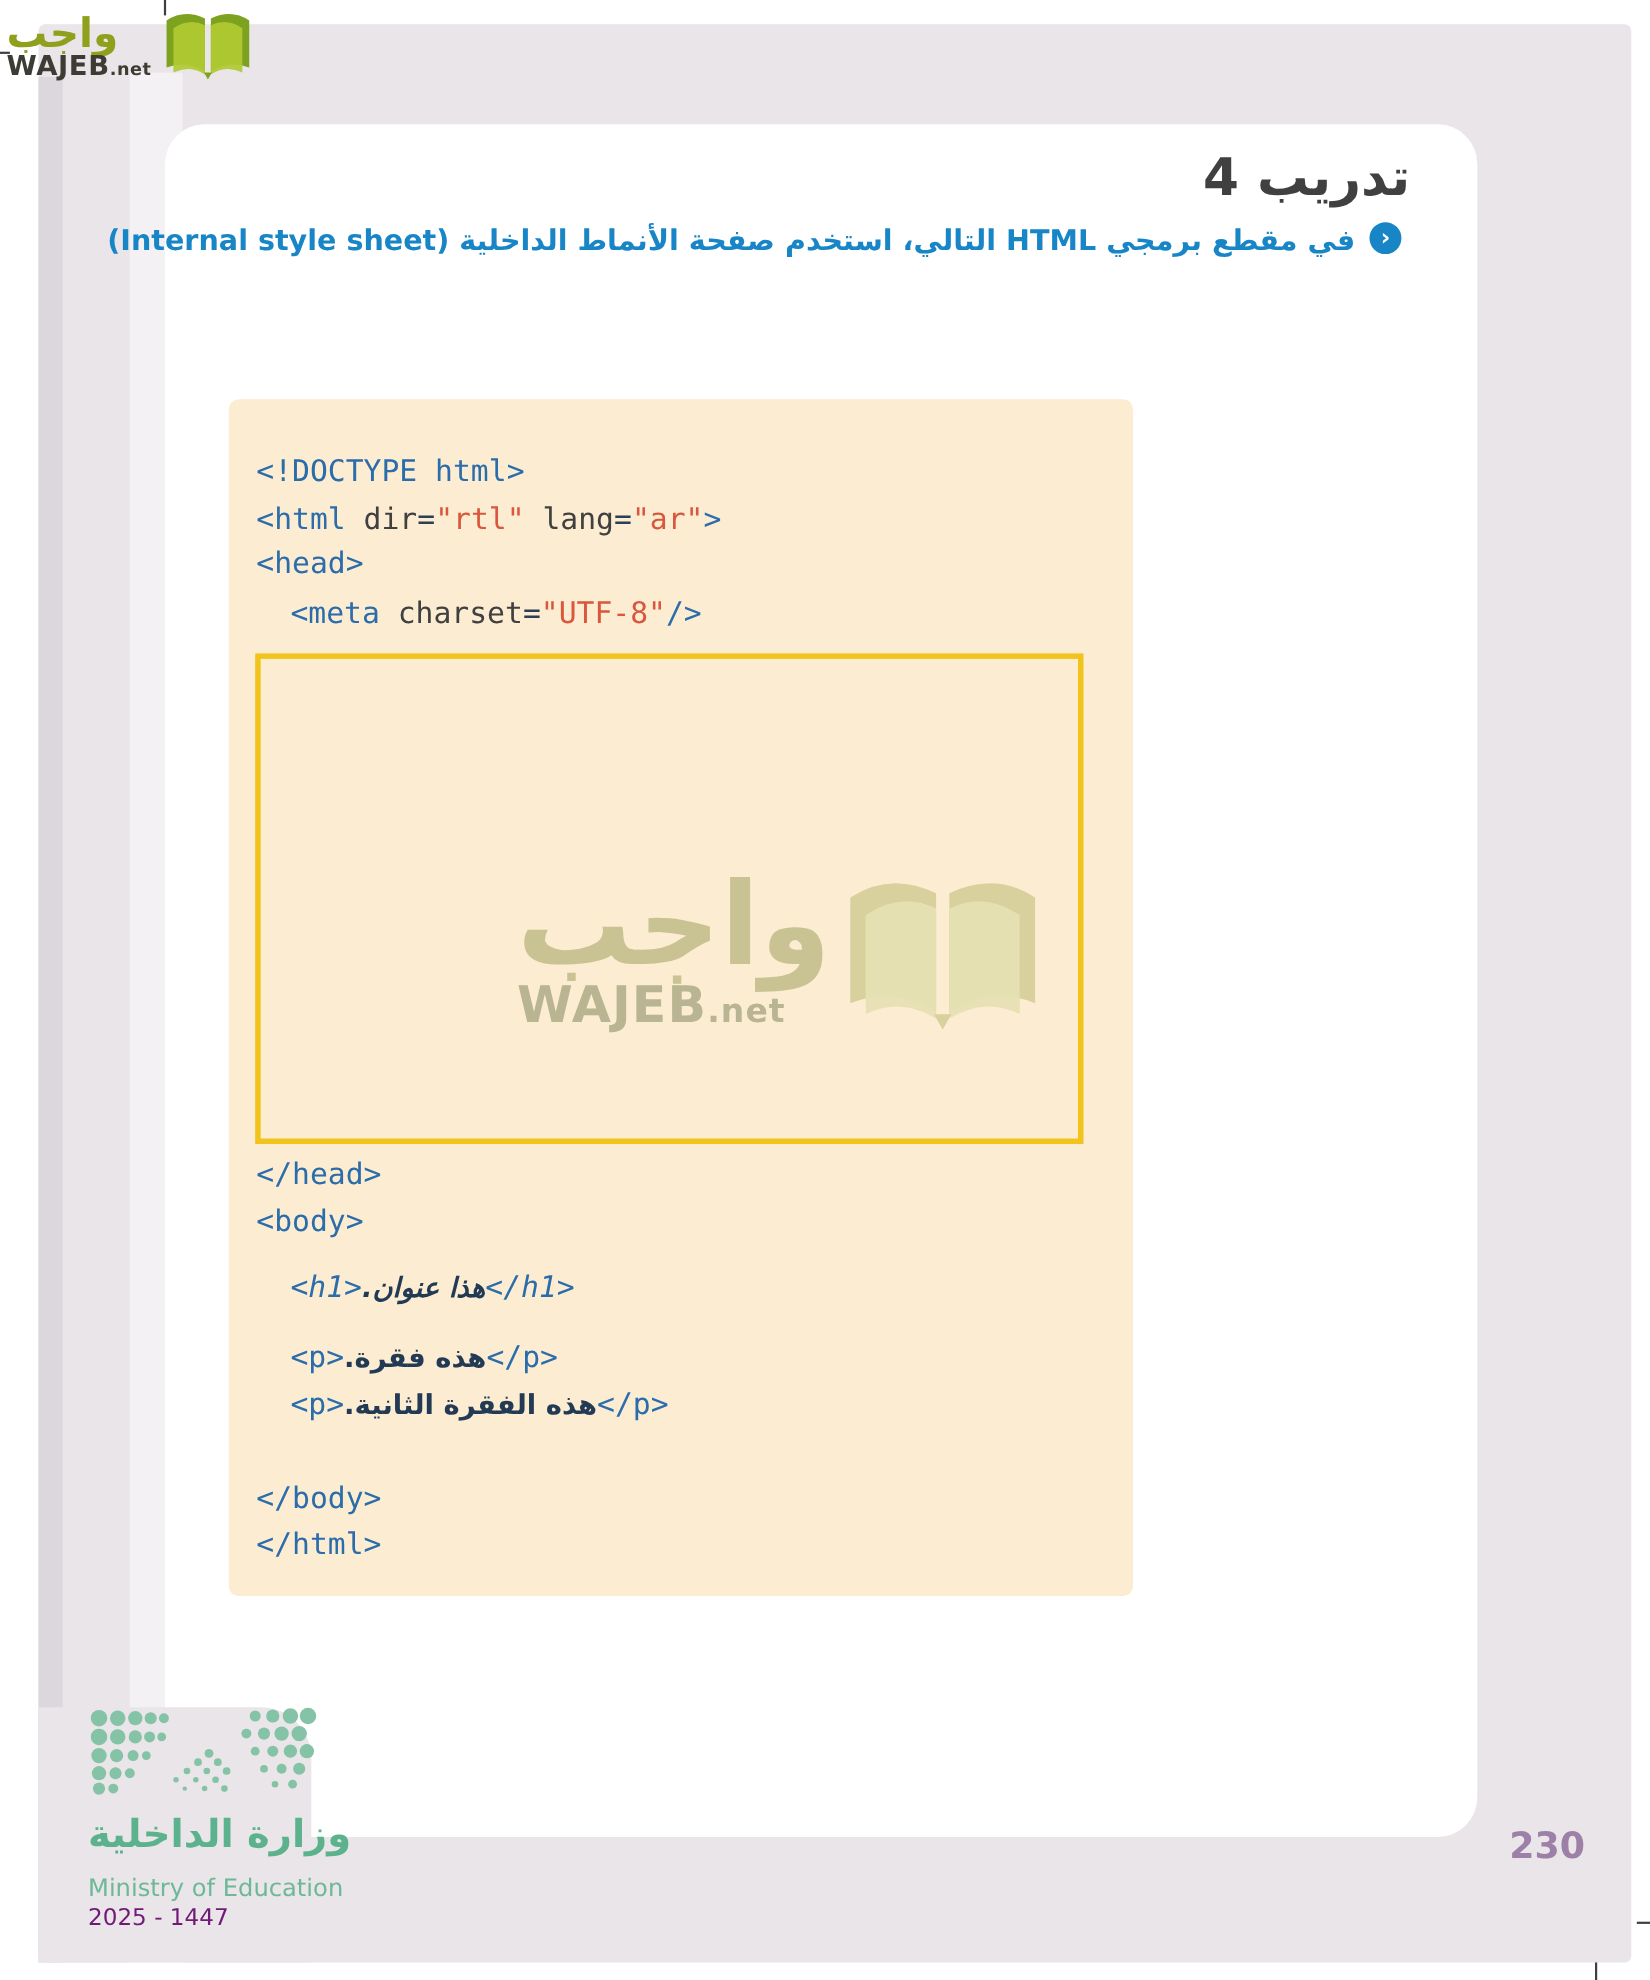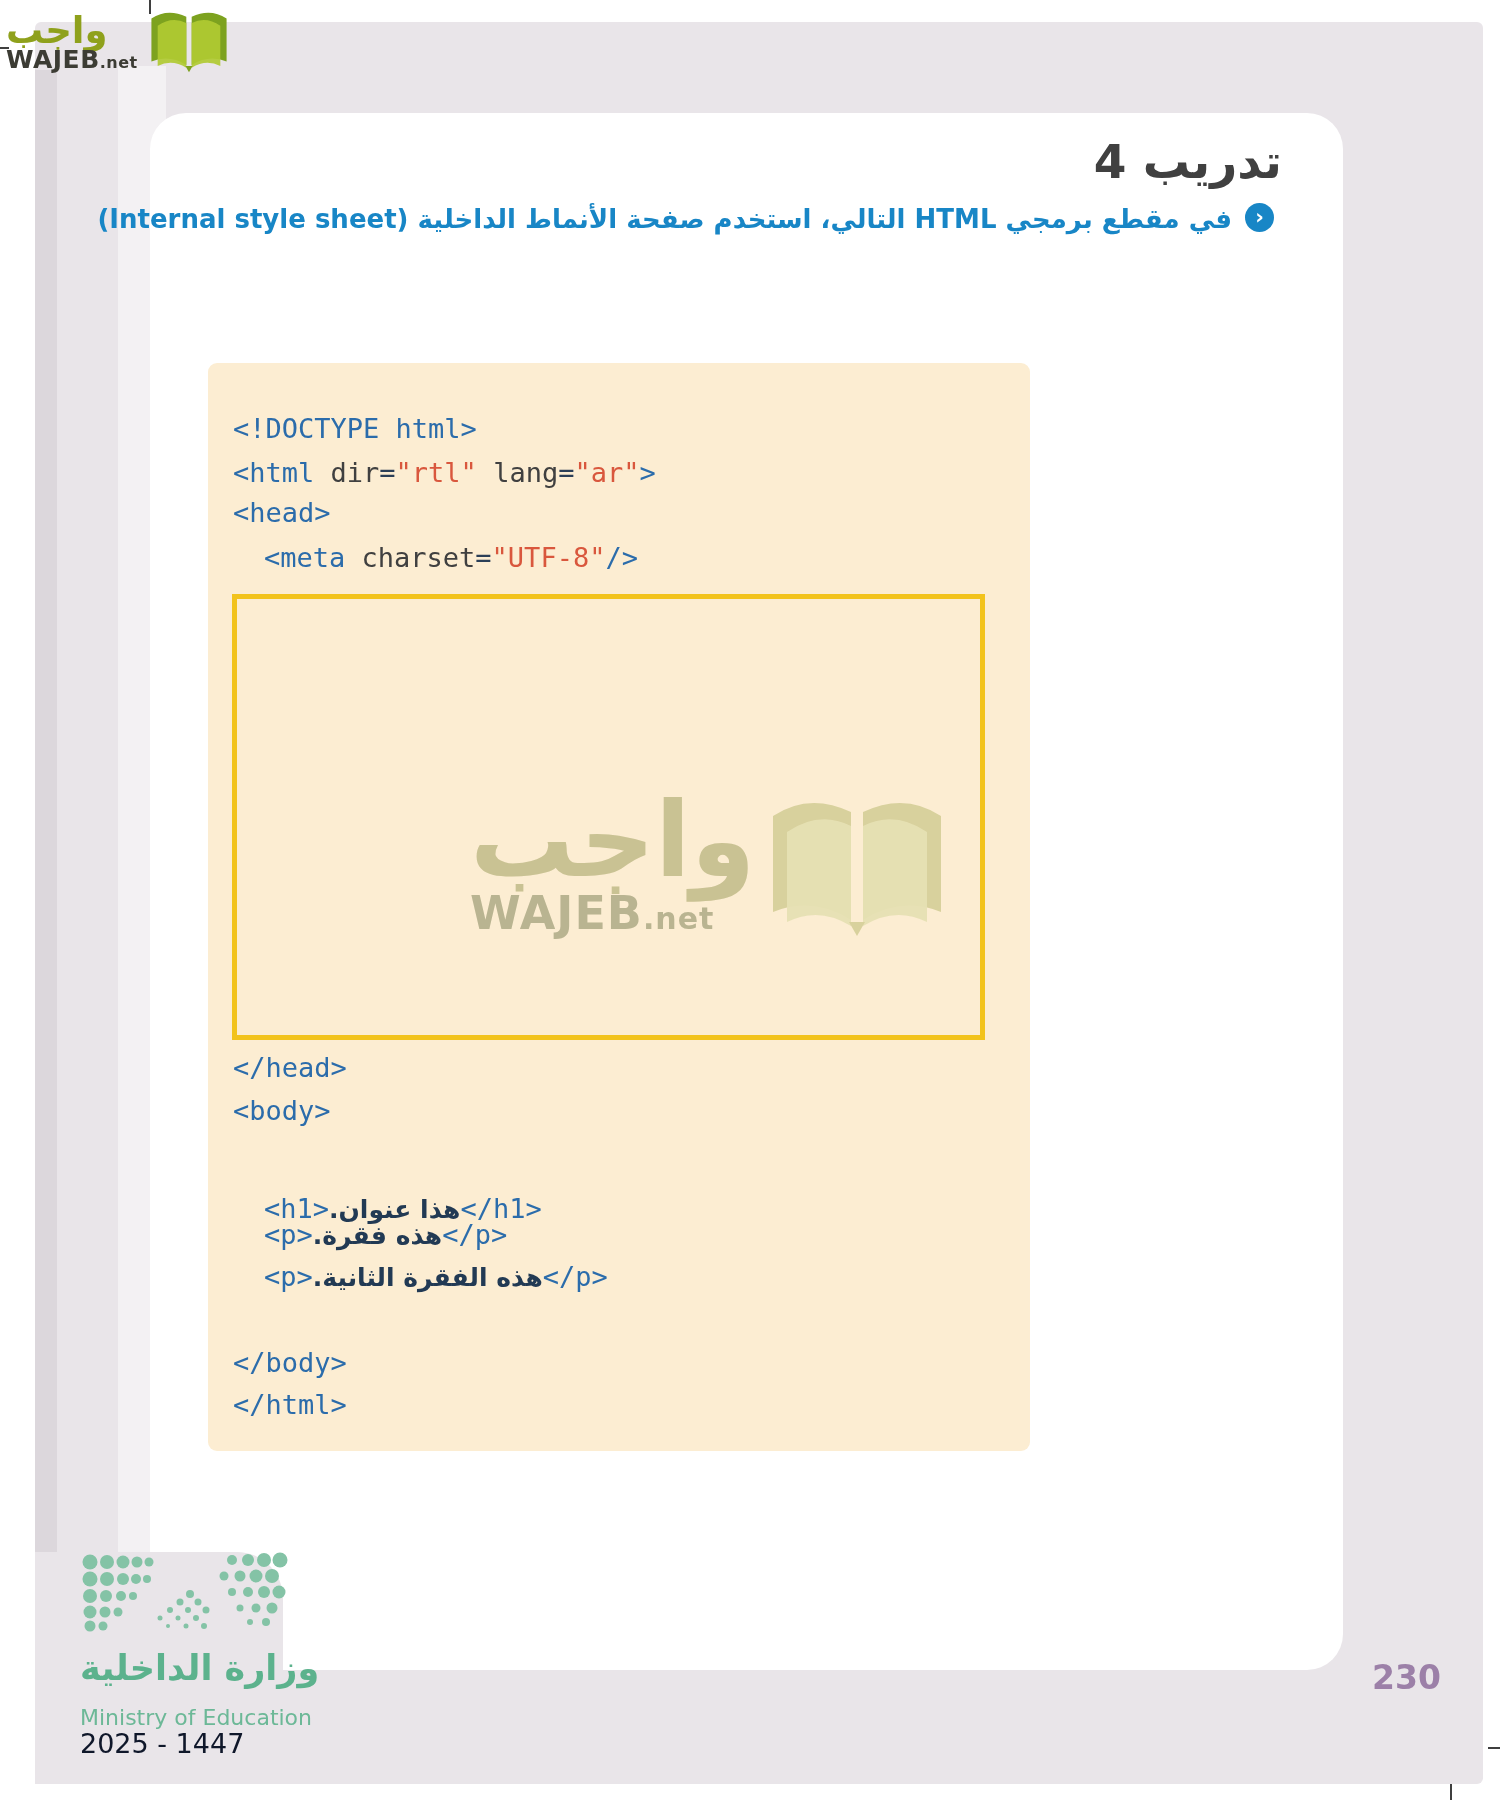--- a/index.html
+++ b/index.html
@@ -52,21 +52,21 @@
   .c-val{color:#d9573d;}
   .c-eq{color:#2b3f57;}
   .c-ar{color:#223a54;font-family:"DejaVu Sans","Liberation Sans",sans-serif;font-weight:bold;font-size:25px;}
 
   .ln-doctype{top:50px;}
   .ln-html{top:94px;}
   .ln-head{top:134px;}
   .ln-meta{top:179px;}
   .ln-headc{top:689px;}
   .ln-body{top:732px;}
-  .ln-h1{top:830px;}
+  .ln-h1{top:792px;font-style:italic;}
   .ln-p1{top:856px;}
   .ln-p2{top:898px;}
   .ln-bodyc{top:984px;}
   .ln-htmlc{top:1026px;}
 
   
   .answer-box{position:absolute;left:24px;top:231px;width:753px;height:446px;
               border:5px solid #f2c31c;box-sizing:border-box;background:transparent;}
 
   
@@ -74,21 +74,21 @@
   .watermark .txt{display:flex;flex-direction:column;align-items:flex-start;}
   .watermark .ar{font-size:104px;font-weight:bold;color:#c9c293;line-height:96px;}
   .watermark .latin{font-size:46px;font-weight:800;color:#b9b491;letter-spacing:1px;line-height:50px;}
   .watermark .tld{font-size:30px;font-weight:bold;color:#b9b491;}
   .watermark svg{margin-left:2px;margin-top:-4px;}
 
   
   .ministry{position:absolute;left:80px;top:1552px;width:260px;}
   .ministry .ar{font-size:35px;font-weight:bold;color:#5cb28d;direction:rtl;text-align:left;margin-top:2px;line-height:36px;}
   .ministry .en{font-size:22px;color:#6cb897;margin-top:20px;line-height:24px;}
-  .ministry .yr{font-size:27px;color:#0f172a;margin-top:2px;line-height:23px;}
+  .ministry .yr{font-size:21px;color:#701a75;margin-top:2px;line-height:23px;}
 
   
   .pagenum{position:absolute;left:1372px;top:1658px;font-size:33px;font-weight:bold;color:#9c80a8;}
 </style>
 </head>
 <body>
 
 <div class="page">
 
   <div class="crop tl-v"></div>

